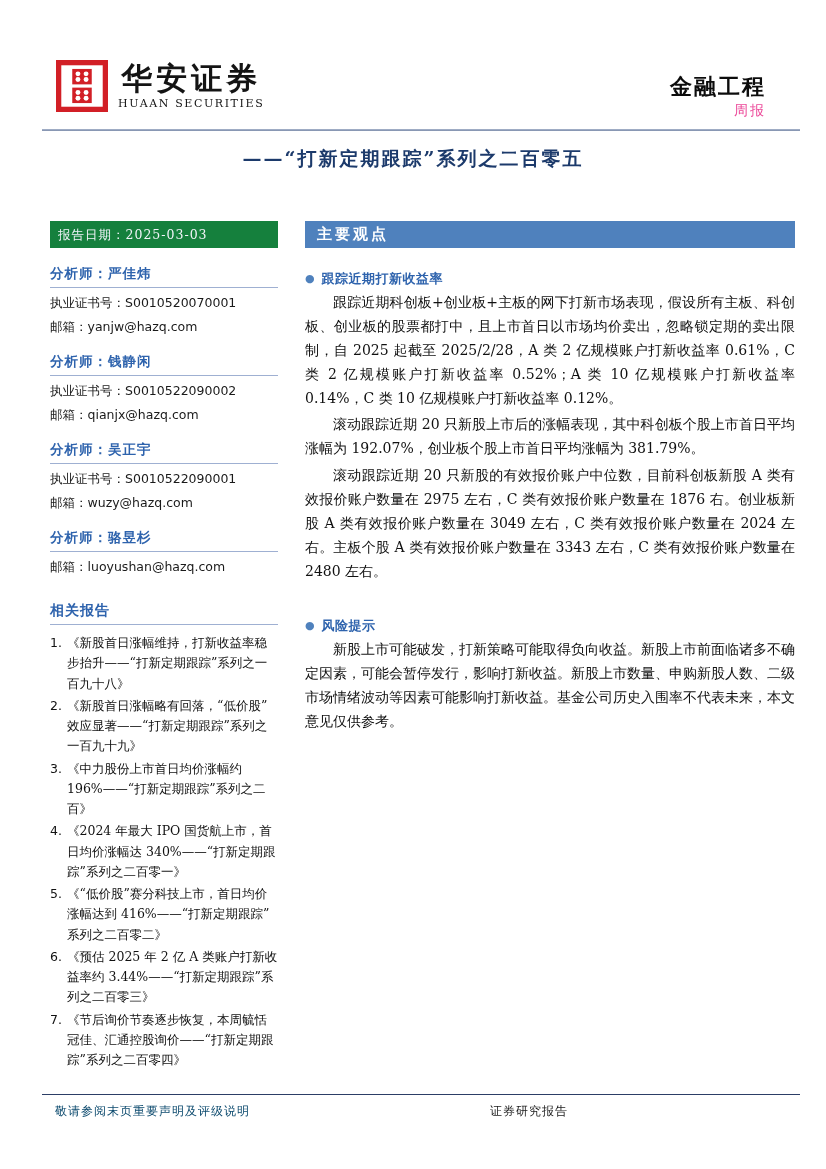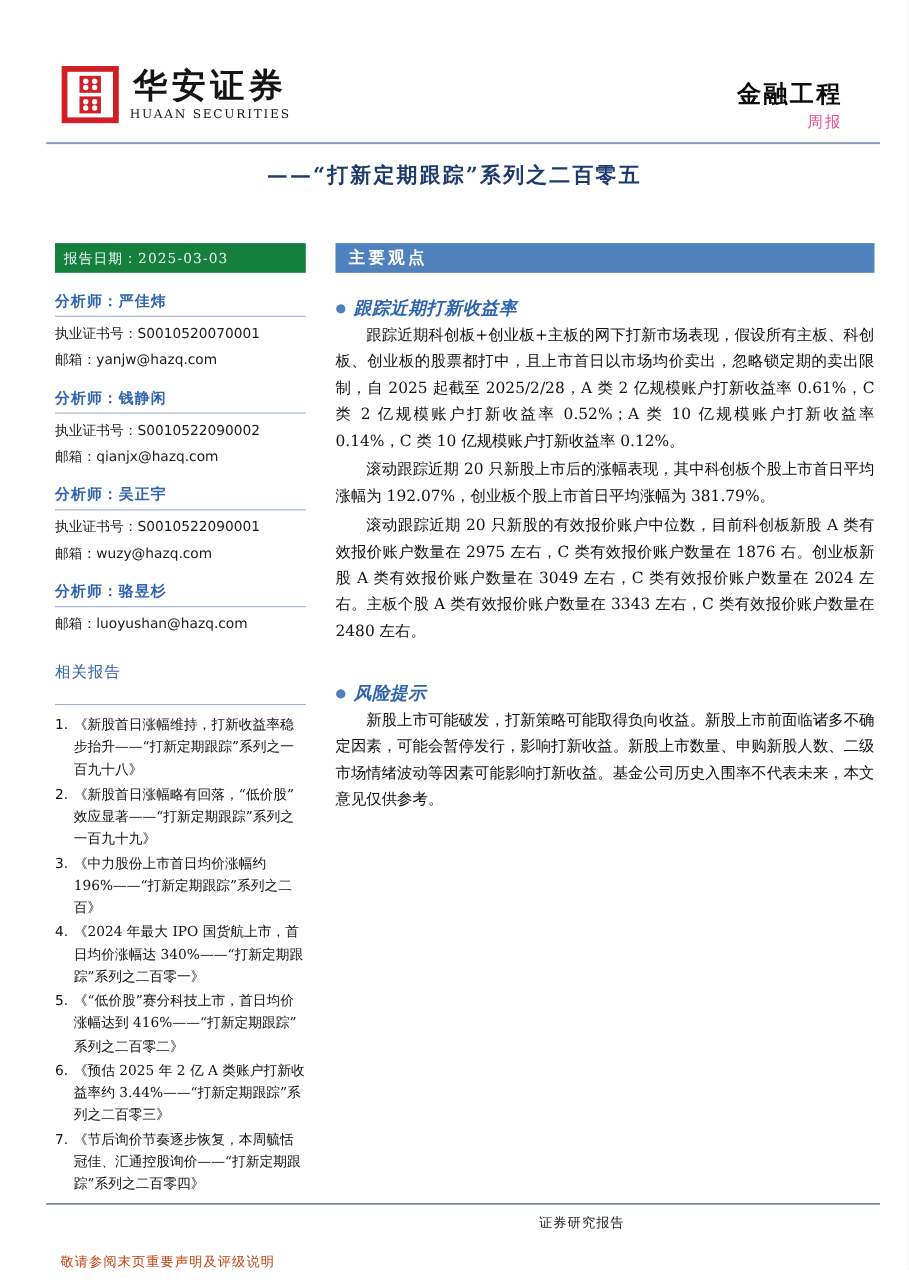--- a/index.html
+++ b/index.html
@@ -36,40 +36,40 @@
 
   
   .date-bar { height:27px; line-height:27px; background:#15803d; color:#f2f4fa;
     font-size:12.5px; padding-left:8px; letter-spacing:1px; }
   .analyst { margin-top:17px; }
   .analyst-label { color:#2e63ad; font-weight:bold; font-size:13.5px; letter-spacing:1px;
     padding-bottom:4px; border-bottom:1px solid #9fb0d2; }
   .analyst-row { font-size:12.5px; margin-top:7px; color:#1a1a1a; }
   .analyst-row .latin { font-family:"DejaVu Sans","Liberation Sans",sans-serif; font-size:12.5px; }
   .related { margin-top:26px; }
-  .related-title { color:#2e63ad; font-weight:normal; font-size:14px; letter-spacing:1px;
-    padding-bottom:20px; border-bottom:1px solid #9fb0d2; }
+  .related-title { color:#2e63ad; font-weight:bold; font-size:14px; letter-spacing:1px;
+    padding-bottom:4px; border-bottom:1px solid #9fb0d2; }
   .related-list { margin-top:8px; }
   .related-item { display:flex; font-size:12.5px; line-height:1.62; margin-top:2px; color:#111; }
   .related-num { flex:0 0 17px; font-family:"DejaVu Sans","Liberation Sans",sans-serif; }
   .related-text { flex:1; }
 
   
   .main-bar { height:27px; line-height:27px; background:#4f81bd; color:#ffffff;
     font-size:15px; font-weight:bold; padding-left:12px; letter-spacing:3px; }
   .section { margin-top:22px; }
   .section + .section { margin-top:34px; }
   .section-head { display:flex; align-items:baseline; }
   .bullet { color:#4f81bd; font-size:11px; margin-right:7px; position:relative; top:-1px; }
-  .section-title { color:#2e63ad; font-weight:bold; font-size:16px; letter-spacing:0.5px;font-style:italic; }
+  .section-title { color:#2e63ad; font-weight:bold; font-size:13px; letter-spacing:0.5px; }
   .para { font-size:14px; line-height:1.72; text-align:justify; text-indent:2em; color:#101010; margin-top:2px; }
 
   
   .footer-rule { position:absolute; top:1094px; left:42px; right:26px; height:1px; background:#2c3e66; }
-  .footer-left { position:absolute; top:1139px; left:55px; font-size:12px; color:#c2410c; letter-spacing:1px; }
+  .footer-left { position:absolute; top:1103px; left:55px; font-size:12px; color:#0c4a6e; letter-spacing:1px; }
   .footer-right { position:absolute; top:1103px; left:490px; font-size:12px; color:#1c1c1c; letter-spacing:1px; }
 </style>
 </head>
 <body>
 
 <div class="page">
 
   <div class="brand-row">
     <div class="brand">
       <svg class="logo-mark" viewBox="0 0 64 64" aria-hidden="true">

